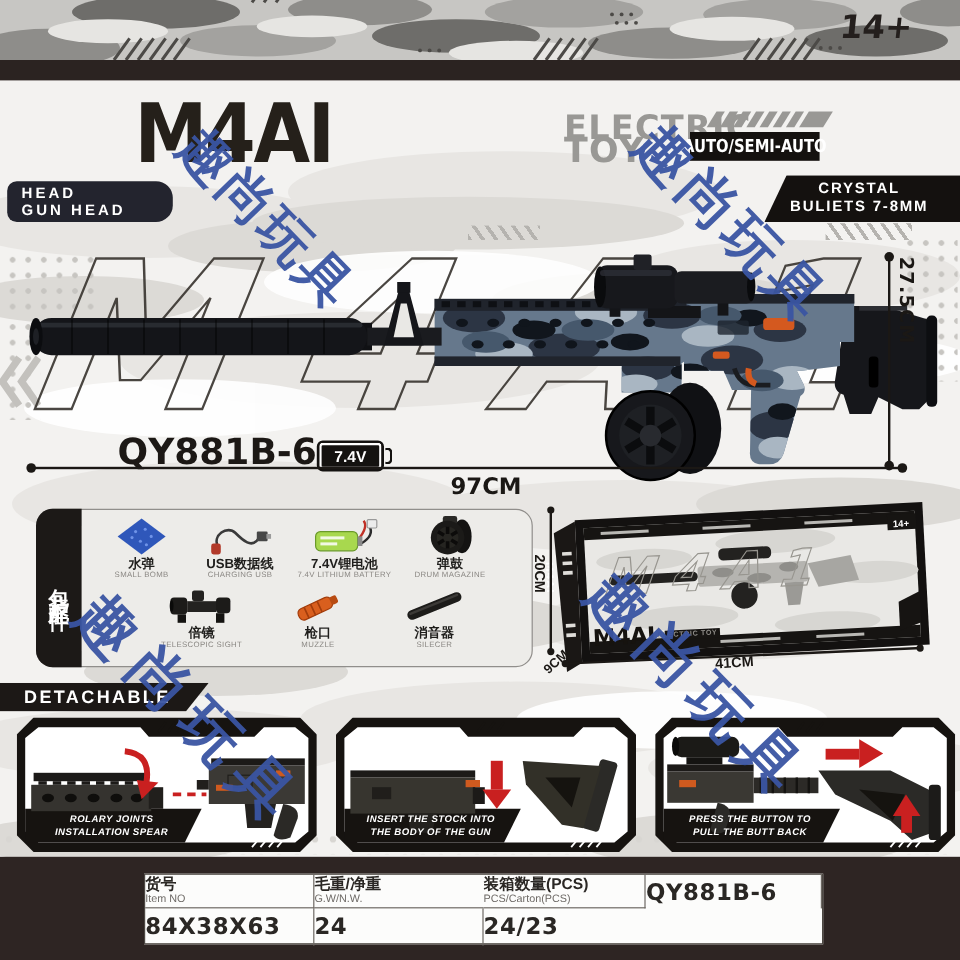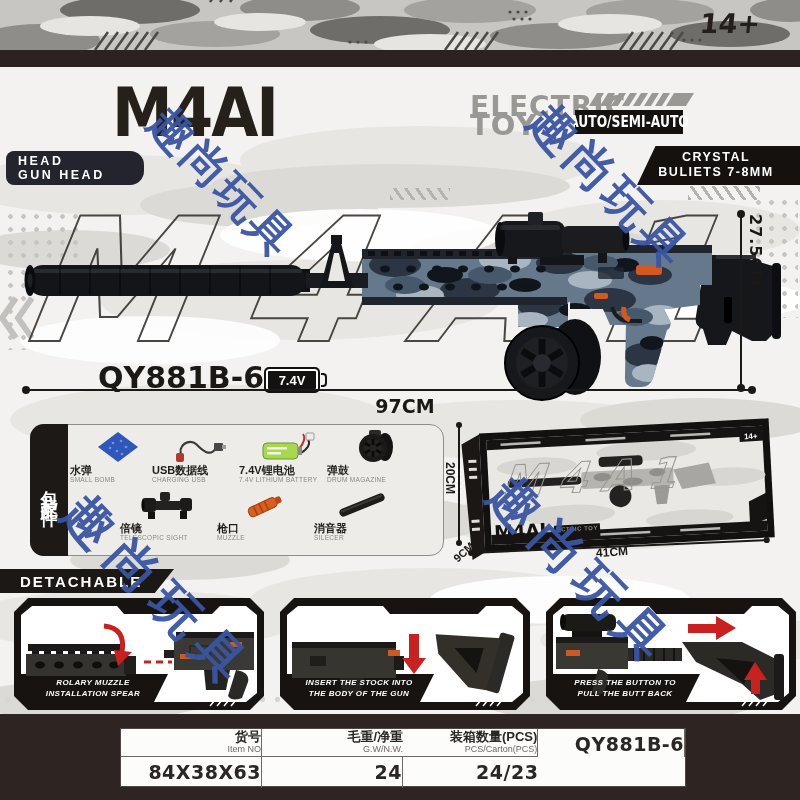--- a/index.html
+++ b/index.html
@@ -63,21 +63,21 @@
   .dim-v::before{top:-2px;} .dim-v::after{bottom:-2px;}
   .dim-v-label{position:absolute;left:746px;top:214px;writing-mode:vertical-rl;
                font-size:16px;font-weight:900;color:#1b1815;font-family:"DejaVu Sans",sans-serif;letter-spacing:1px;}
 
   
   .pack{position:absolute;left:30px;top:424px;width:414px;height:132px;background:#edecE9;
         border:1px solid #908e8b;border-radius:14px;box-sizing:border-box;}
   .pack-tab{position:absolute;left:30px;top:424px;width:38px;height:132px;background:#1c1917;
             border-radius:14px 0 0 14px;display:flex;align-items:center;justify-content:center;}
   .pack-tab span{writing-mode:vertical-rl;color:#fff;font-size:17px;font-weight:700;letter-spacing:7px;}
-  .pitem{position:absolute;width:96px;text-align:left;}
+  .pitem{position:absolute;width:96px;text-align:center;}
   .pitem .ic{height:34px;display:flex;align-items:center;justify-content:center;}
   .pitem .zh{font-size:11px;font-weight:700;color:#1f1e1c;line-height:12px;}
   .pitem .en{font-size:6.5px;color:#8a8783;letter-spacing:.3px;line-height:8px;}
 
   
   .box-wrap{position:absolute;left:448px;top:412px;width:352px;height:152px;}
   .spine-logo{left:14px;top:56px;color:#fff;font-size:8px;font-weight:900;letter-spacing:1px;
               transform:rotate(88deg);transform-origin:0 0;font-family:"DejaVu Sans",sans-serif;}
   .box-ghost{left:58px;top:40px;font-size:42px;font-weight:700;font-style:italic;letter-spacing:14px;
              color:transparent;-webkit-text-stroke:1px #97958f;transform:rotate(-3deg) skewX(-12deg);
@@ -103,21 +103,21 @@
   .panel{position:absolute;top:598px;width:250px;height:112px;}
   .p1{left:14px;} .p2{left:280px;} .p3{left:546px;}
   .cap{position:absolute;left:12px;top:80px;width:134px;color:#fff;font-size:8px;font-weight:700;
        font-style:italic;line-height:10.5px;letter-spacing:.4px;text-align:center;}
 
   
   .bottom-band{position:absolute;left:0;top:714px;width:800px;height:86px;background:#2e2523;}
   .spec-table{position:absolute;left:120px;top:728px;width:566px;height:59px;background:#fcfcfb;
               border:1.5px solid #4d4843;display:grid;grid-template-columns:25% 25% 24% 26%;
               grid-template-rows:28px 31px;box-sizing:border-box;}
-  .spec-c{border-right:1px solid #6e6964;text-align:right;overflow:hidden;}
+  .spec-c{border-right:1px solid #6e6964;text-align:left;overflow:hidden;}
   .spec-c.lastcol{border-right:none;}
   .spec-c.hdr{border-bottom:1px solid #6e6964;padding-top:1px;}
   .spec-c .zh{font-size:13px;font-weight:700;color:#2a2724;line-height:14px;}
   .spec-c .en{font-size:9px;color:#6e6a66;line-height:10px;}
   .spec-c .val{font-size:19px;font-weight:600;color:#2a2724;padding-top:4px;
                font-family:"DejaVu Sans",sans-serif;letter-spacing:.5px;}
 
   
   .dots{position:absolute;background-image:radial-gradient(#c7c5c1 2px,transparent 2.6px);background-size:13px 13px;}
   .dots-light{position:absolute;background-image:radial-gradient(#d8d6d2 2.4px,transparent 3px);background-size:15px 15px;}
@@ -604,21 +604,21 @@
       <rect x="162" y="34" width="78" height="6" fill="#1c1a18"></rect>
       <rect x="160" y="40" width="80" height="32" fill="#3b3935"></rect>
       <rect x="150" y="52" width="10" height="8" fill="#211f1c"></rect>
       <rect x="176" y="48" width="20" height="10" fill="#18171500" stroke="#201e1b"></rect>
       <rect x="166" y="56" width="14" height="5" fill="#cf5a1f"></rect>
         <rect x="216" y="44" width="12" height="5" fill="#cf5a1f"></rect>
       <path d="M190,72 h26 l-4,20 h-20 z" fill="#24221f"></path>
       <path d="M222,72 q14,2 12,12 l-6,16 q-10,4 -14,-2 z" fill="#2b2926"></path>
     </svg>
     <div class="cap">
-      <div>ROLARY MUZZLE</div>
+      <div>ROLARY JOINTS</div>
       <div>INSTALLATION SPEAR</div>
     </div>
   </div>
 
   <div class="panel p2">
     <svg width="250" height="112" viewBox="0 0 250 112">
       <use href="#pframe"></use>
       <rect x="12" y="44" width="104" height="6" fill="#1c1a18"></rect>
       <rect x="12" y="50" width="104" height="30" fill="#37352f"></rect>
       <rect x="30" y="58" width="16" height="10" fill="#201e1b"></rect>

